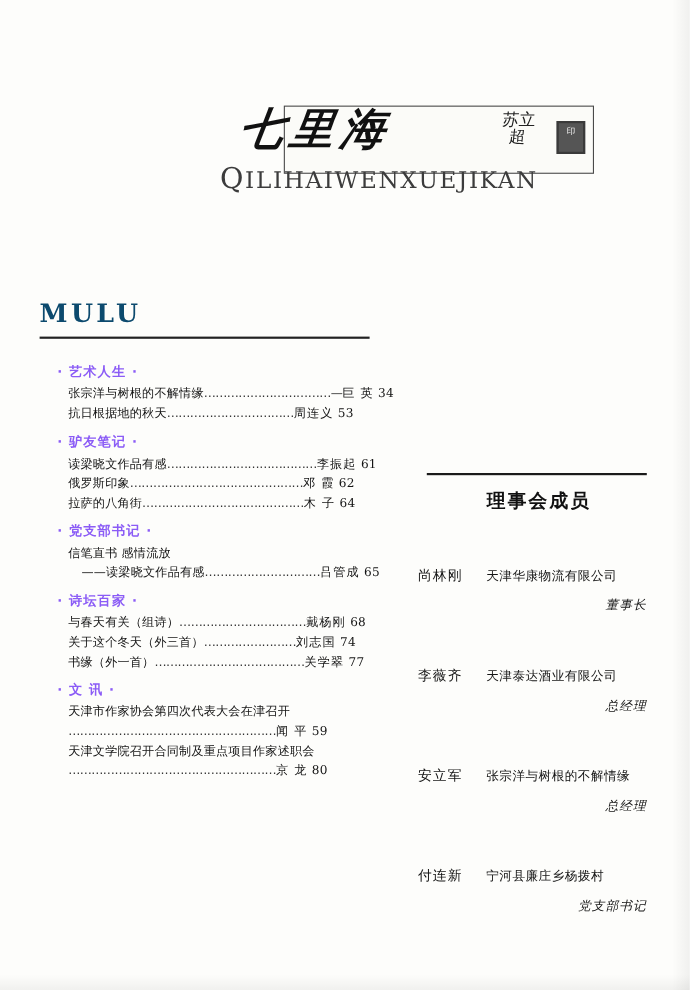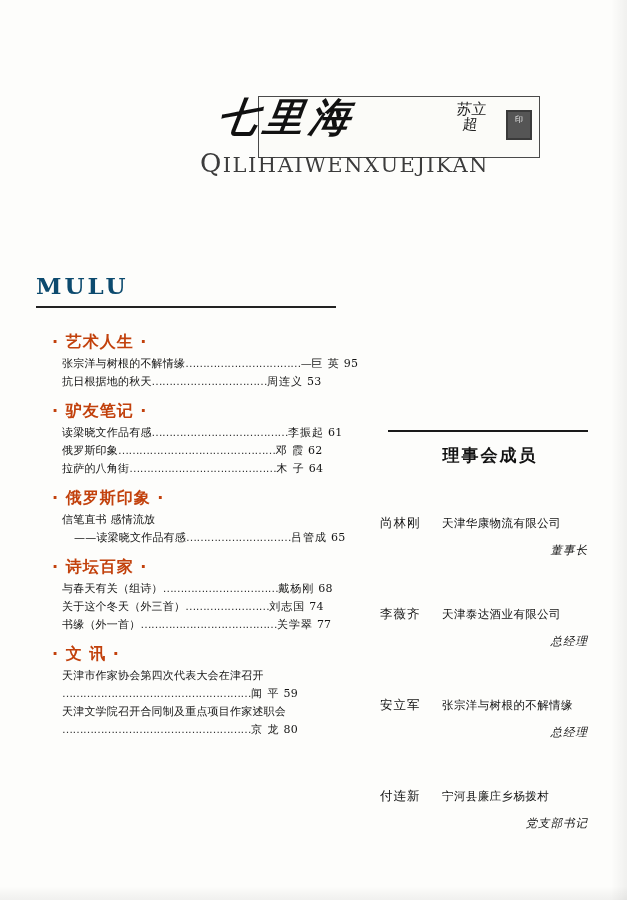--- a/index.html
+++ b/index.html
@@ -121,23 +121,23 @@
     top: 330px;
     width: 330px;
     font-size: 11.5px;
     line-height: 1.45;
     color: #141414;
   }
   .section {
     margin-bottom: 9px;
   }
   .section-title {
-    font-size: 16px;
+    font-size: 12px;
     font-weight: 700;
-    color: #c2410c;
+    color: #8b5cf6;
     margin: 0 0 3px 12px;
     letter-spacing: 1px;
   }
   .entry {
     position: relative;
     margin: 0 0 2px 22px;
     white-space: nowrap;
     font-size: 11px;
     letter-spacing: 0.2px;
   }
@@ -240,31 +240,31 @@
     <div class="seal">印</div>
     <div class="pinyin"><span class="cap">Q</span><span>ILIHAIWENXUEJIKAN</span></div>
   </div>
 
   <div class="mulu">MULU</div>
   <div class="mulu-rule"></div>
 
   <div class="toc">
       <div class="section">
         <div class="section-title">· 艺术人生 ·</div>
-        <div class="entry"><span>张宗洋与树根的不解情缘</span><span class="dots">……………………………—</span><span class="author">巨  英</span><span class="pg">95</span></div>
+        <div class="entry"><span>张宗洋与树根的不解情缘</span><span class="dots">……………………………—</span><span class="author">巨  英</span><span class="pg">34</span></div>
         <div class="entry"><span>抗日根据地的秋天</span><span class="dots">……………………………</span><span class="author">周连义</span><span class="pg">53</span></div>
       </div>
       <div class="section">
         <div class="section-title">· 驴友笔记 ·</div>
         <div class="entry"><span>读梁晓文作品有感</span><span class="dots">…………………………………</span><span class="author">李振起</span><span class="pg">61</span></div>
         <div class="entry"><span>俄罗斯印象</span><span class="dots">………………………………………</span><span class="author">邓  霞</span><span class="pg">62</span></div>
         <div class="entry"><span>拉萨的八角街</span><span class="dots">……………………………………</span><span class="author">木  子</span><span class="pg">64</span></div>
       </div>
       <div class="section">
-        <div class="section-title">· 俄罗斯印象 ·</div>
+        <div class="section-title">· 党支部书记 ·</div>
         <div class="entry"><span>信笔直书  感情流放</span><span class="dots"></span><span class="author"></span><span class="pg"></span></div>
         <div class="entry cont"><span>——读梁晓文作品有感</span><span class="dots">…………………………</span><span class="author">吕管成</span><span class="pg">65</span></div>
       </div>
       <div class="section">
         <div class="section-title">· 诗坛百家 ·</div>
         <div class="entry"><span>与春天有关（组诗）</span><span class="dots">……………………………</span><span class="author">戴杨刚</span><span class="pg">68</span></div>
         <div class="entry"><span>关于这个冬天（外三首）</span><span class="dots">……………………</span><span class="author">刘志国</span><span class="pg">74</span></div>
         <div class="entry"><span>书缘（外一首）</span><span class="dots">…………………………………</span><span class="author">关学翠</span><span class="pg">77</span></div>
       </div>
       <div class="section">

